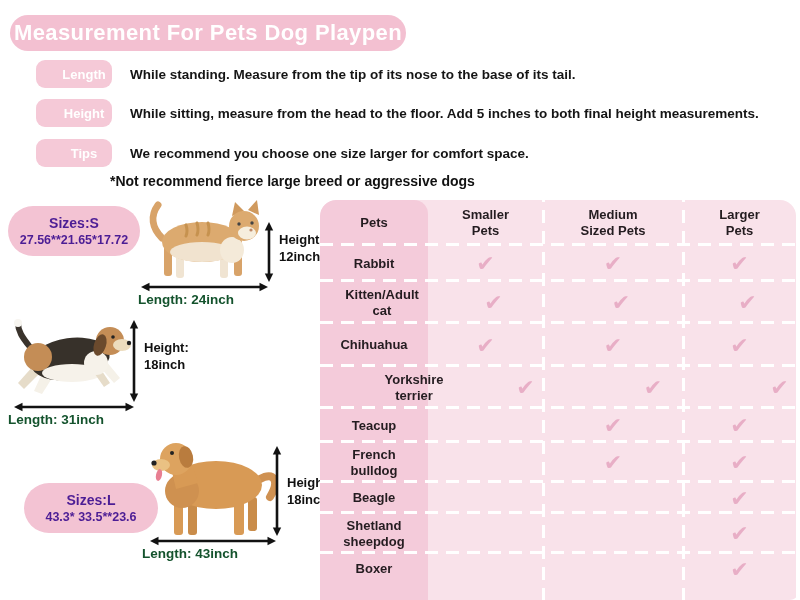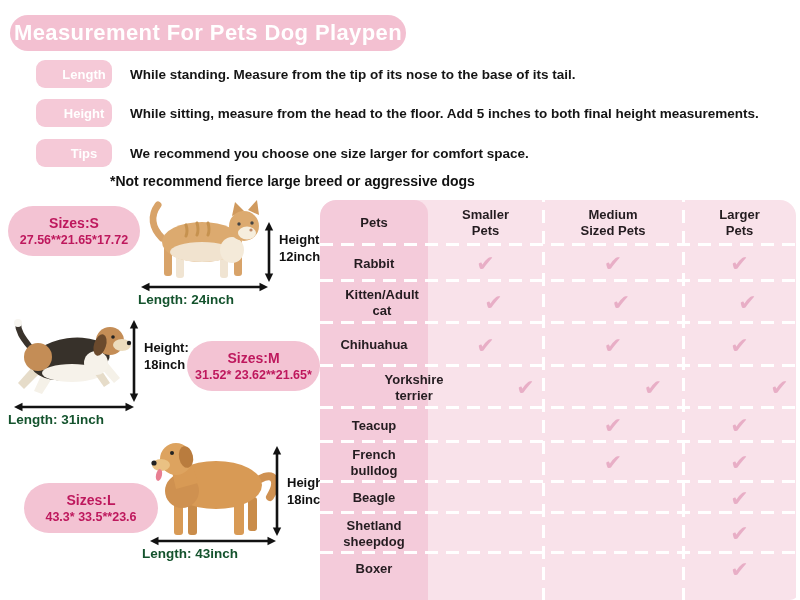--- a/index.html
+++ b/index.html
@@ -13,21 +13,21 @@
 
   
   .info-row{position:absolute;left:36px;height:28px;display:flex;align-items:center;}
   .badge{width:56px;height:28px;background:#f5c9d7;border-radius:9px;color:#fff;font-weight:bold;
          font-size:13px;display:flex;align-items:center;justify-content:center;flex:0 0 auto;padding-left:20px;}
   .info-text{margin-left:18px;font-size:13.5px;font-weight:bold;color:#151515;white-space:nowrap;}
   .note{position:absolute;left:110px;top:173px;font-size:14px;font-weight:bold;color:#111;}
 
   
   .size-pill{position:absolute;background:#f3c3d3;border-radius:25px;display:flex;flex-direction:column;
-             align-items:center;justify-content:center;color:#be185d;font-weight:bold;text-align:center;gap:2px;}
+             align-items:center;justify-content:center;color:#4c1d95;font-weight:bold;text-align:center;gap:2px;}
   .size-pill .l1{font-size:14px;}
   .size-pill .l2{font-size:12.5px;}
 
   
   .mlabel{position:absolute;font-size:13px;font-weight:bold;line-height:1.3;color:#111;}
   .llabel{position:absolute;font-size:13.5px;font-weight:bold;color:#14532d;text-align:left;}
   .aimg{position:absolute;}
 
   
   .ptable{position:absolute;left:320px;top:200px;width:476px;height:464px;background:#f9e2ea;
@@ -132,24 +132,20 @@
   <svg class="aimg" style="left:128px;top:320px" width="12" height="82" viewBox="0 0 12 82">
     <line x1="6" y1="7" x2="6" y2="75" stroke="#121212" stroke-width="2.6"></line>
     <polygon points="6,0 1.8,8.5 10.2,8.5" fill="#121212"></polygon>
     <polygon points="6,82 1.8,73.5 10.2,73.5" fill="#121212"></polygon>
   </svg>
   <div class="mlabel" style="left:144px;top:340px">
     <span>Height:</span><br>
     <span>18inch</span>
   </div>
 
-  <div class="size-pill" style="left:187px;top:341px;width:133px;height:50px">
-    <span class="l1">Sizes:M</span>
-    <span class="l2">31.52* 23.62**21.65*</span>
-  </div>
 
   <svg class="aimg" style="left:14px;top:401px" width="120" height="12" viewBox="0 0 120 12">
     <line x1="7" y1="6" x2="113" y2="6" stroke="#121212" stroke-width="2.4"></line>
     <polygon points="0,6 8.5,1.8 8.5,10.2" fill="#121212"></polygon>
     <polygon points="120,6 111.5,1.8 111.5,10.2" fill="#121212"></polygon>
   </svg>
   <div class="llabel" style="left:8px;top:412px;width:132px">Length: 31inch</div>
 
   <div class="size-pill" style="left:24px;top:483px;width:134px;height:50px">
     <span class="l1">Sizes:L</span>

